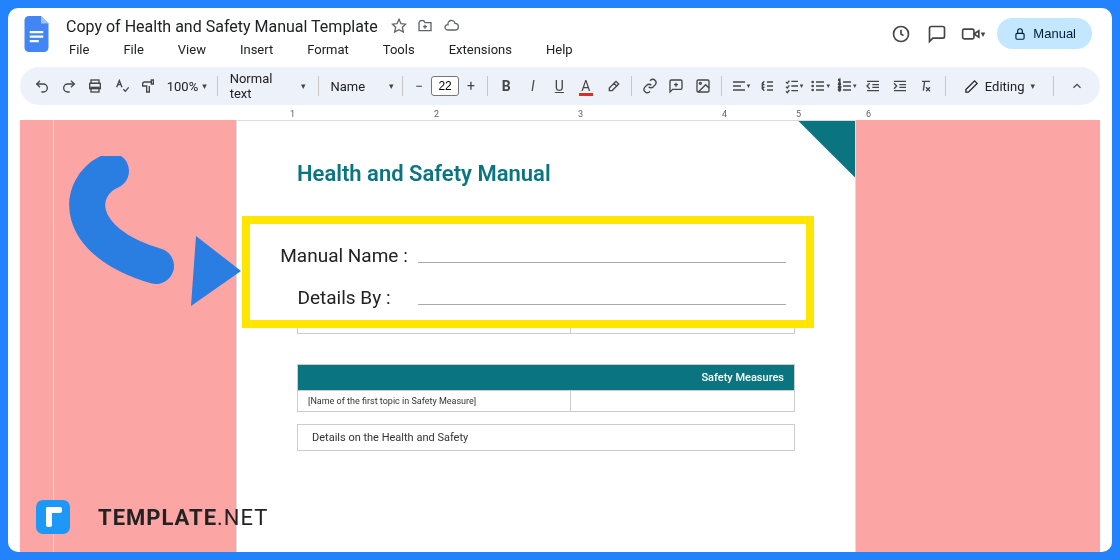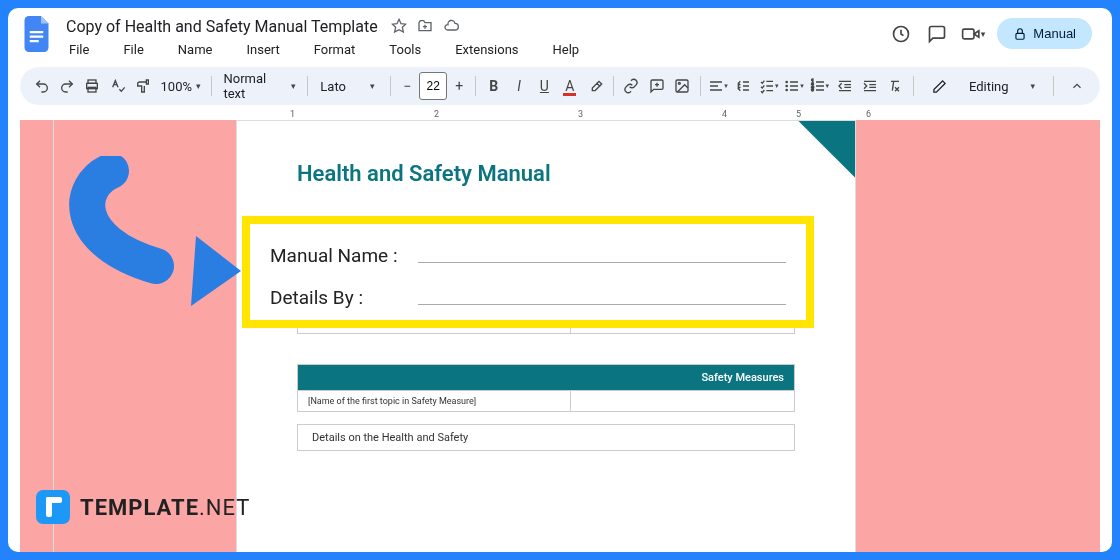--- a/index.html
+++ b/index.html
@@ -22,26 +22,26 @@
 
 
 .toolbar { margin: 6px 12px 4px 12px; background: #edf2fa; border-radius: 24px; height: 38px; display: flex; align-items: center; padding: 0 10px; gap: 2px; }
 .tbtn { width: 26px; height: 26px; display: flex; align-items: center; justify-content: center; color: #444746; cursor: pointer; border-radius: 4px; font-size: 14px; }
 .sep { width: 1px; height: 20px; background: #c7c7c7; margin: 0 4px; }
 .zoom { font-size: 13px; color: #202124; padding: 0 4px; display: flex; align-items: center; gap: 4px; cursor: pointer; }
 .style-sel { font-size: 13px; color: #202124; padding: 0 6px; display: flex; align-items: center; gap: 8px; cursor: pointer; min-width: 80px; }
 .font-sel { font-size: 13px; color: #202124; padding: 0 6px; display: flex; align-items: center; gap: 24px; cursor: pointer; min-width: 70px; }
 .font-size-ctrl { display: flex; align-items: center; gap: 2px; }
 .fs-btn { width: 20px; height: 22px; display: flex; align-items: center; justify-content: center; cursor: pointer; color: #444; font-size: 14px; }
-.fs-input { width: 28px; height: 28px; border: 1px solid #747775; border-radius: 3px; text-align: center; font-size: 12px; background: #fff; }
+.fs-input { width: 28px; height: 20px; border: 1px solid #747775; border-radius: 3px; text-align: center; font-size: 12px; background: #fff; }
 .tcolor { position: relative; }
 .tcolor::after { content:''; position:absolute; bottom:3px; left:5px; right:5px; height:3px; background:#d93025; }
 .dropdown-arrow { font-size: 9px; color: #444; }
 .toolbar-right { margin-left: auto; display: flex; align-items: center; gap: 6px; }
-.editing-btn { display: flex; align-items: center; gap: 22px; font-size: 13px; color: #202124; padding: 4px 8px; cursor: pointer; }
+.editing-btn { display: flex; align-items: center; gap: 6px; font-size: 13px; color: #202124; padding: 4px 8px; cursor: pointer; }
 .chevup { width: 26px; height: 26px; display:flex; align-items:center; justify-content:center; cursor:pointer; color:#444; }
 
 
 .ruler { margin: 4px 12px 0 48px; height: 16px; position: relative; font-size: 9px; color: #5f6368; border-bottom: 1px solid #dadce0; }
 .ruler-num { position: absolute; top: 0; }
 
 
 .doc-area { position: absolute; top: 112px; left: 12px; right: 12px; bottom: 0; background: #fca5a5; overflow: hidden; }
 .vruler { position: absolute; left: 0; top: 0; bottom: 0; width: 34px; border-right: 1px solid #dadce0; }
 .page { position: absolute; left: 216px; top: 0; width: 620px; background: #fff; border: 1px solid #dadce0; padding: 40px 60px 80px 60px; min-height: 600px; }
@@ -51,28 +51,28 @@
 .page h1 { color: #0a7580; font-size: 22px; font-weight: 600; margin-bottom: 20px; }
 .doc-table { width: 100%; border-collapse: collapse; margin-top: 30px; margin-bottom: 6px; }
 .doc-table th { background: #0a7580; color: #fff; text-align: right; font-size: 11px; font-weight: 500; padding: 6px 10px; border: 1px solid #ccc; }
 .doc-table td { border: 1px solid #ccc; font-size: 9px; color: #333; padding: 5px 10px; }
 .doc-table td:first-child { width: 55%; }
 .details-row { border: 1px solid #ccc; font-size: 11px; color: #333; padding: 6px 14px; margin-top: 12px; }
 
 
 .callout { position: absolute; left: 234px; top: 208px; width: 572px; height: 112px; background: #fff; border: 8px solid #ffe500; z-index: 50; padding: 10px 20px; }
 .callout-row { display: flex; align-items: center; height: 42px; }
-.callout-label { font-size: 19px; color: #222; width: 148px; }
+.callout-label { font-size: 19px; color: #222; width: 148px; text-align: center; }
 .callout-line { flex: 1; border-bottom: 1px solid #aaa; height: 16px; }
 
 
 .arrow { position: absolute; left: 48px; top: 148px; width: 190px; height: 150px; z-index: 60; }
 
 
-.watermark { position: absolute; left: 28px; bottom: 28px; display: flex; align-items: center; gap: 10px; z-index: 100; }
+.watermark { position: absolute; left: 28px; bottom: 18px; display: flex; align-items: center; gap: 28px; z-index: 100; }
 .watermark .icon { width: 34px; height: 34px; background: #1e98f7; border-radius: 7px; position: relative; }
 .watermark .icon::before { content:''; position:absolute; left:10px; top:7px; width:6px; height:20px; background:#fff; border-radius:2px; }
 .watermark .icon::after { content:''; position:absolute; left:10px; top:7px; width:16px; height:6px; background:#fff; border-radius:2px; }
 .watermark .text { font-size: 22px; font-weight: 700; letter-spacing: 1px; color: #222; }
 .watermark .text .thin { font-weight: 400; }
 </style>
 </head>
 <body>
 
 <div class="app-frame">
@@ -103,21 +103,21 @@
           </span>
         <span class="title-icon">
             <svg width="16" height="16" viewBox="0 0 24 24" fill="none" stroke="currentColor" stroke-width="2">
               <path d="M18 18H7a4 4 0 1 1 .5-7.97A5 5 0 0 1 18 8a4 4 0 0 1 0 10z"></path>
             </svg>
           </span>
       </div>
       <div class="menu-bar">
         <span class="menu-item">File</span>
         <span class="menu-item">File</span>
-        <span class="menu-item">Name</span>
+        <span class="menu-item">View</span>
         <span class="menu-item">Insert</span>
         <span class="menu-item">Format</span>
         <span class="menu-item">Tools</span>
         <span class="menu-item">Extensions</span>
         <span class="menu-item">Help</span>
       </div>
     </div>
     <div class="header-right">
       <span class="header-icon">
           <svg width="20" height="20" viewBox="0 0 24 24" fill="none" stroke="currentColor" stroke-width="2">
@@ -183,21 +183,21 @@
         <span>100%</span>
         <span class="dropdown-arrow">▾</span>
       </span>
     <div class="sep"></div>
     <span class="style-sel">
         <span>Normal text</span>
         <span class="dropdown-arrow">▾</span>
       </span>
     <div class="sep"></div>
     <span class="font-sel">
-        <span>Lato</span>
+        <span>Name</span>
         <span class="dropdown-arrow">▾</span>
       </span>
     <div class="sep"></div>
     <div class="font-size-ctrl">
       <span class="fs-btn">−</span>
       <input class="fs-input" value="22" style="">
       <span class="fs-btn">+</span>
     </div>
     <div class="sep"></div>
     <span class="tbtn">

